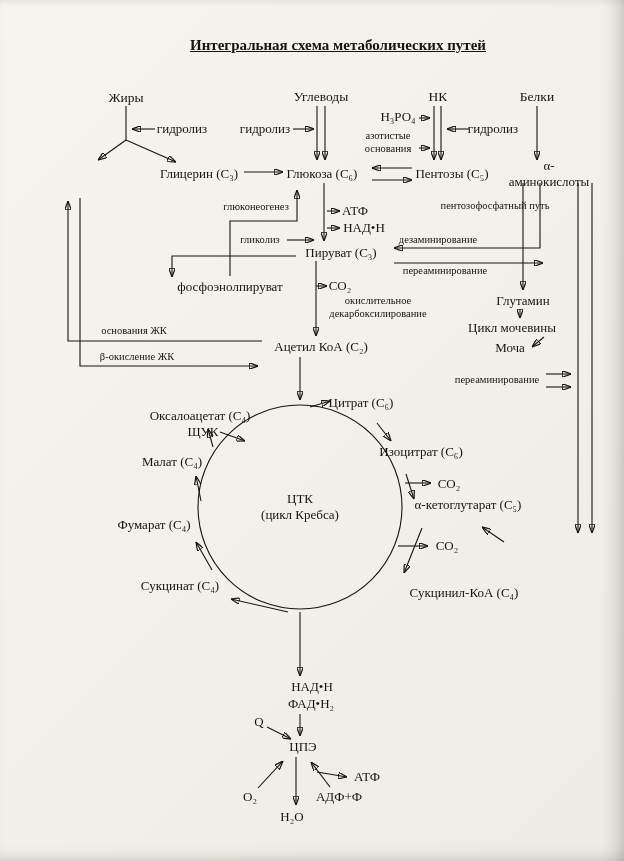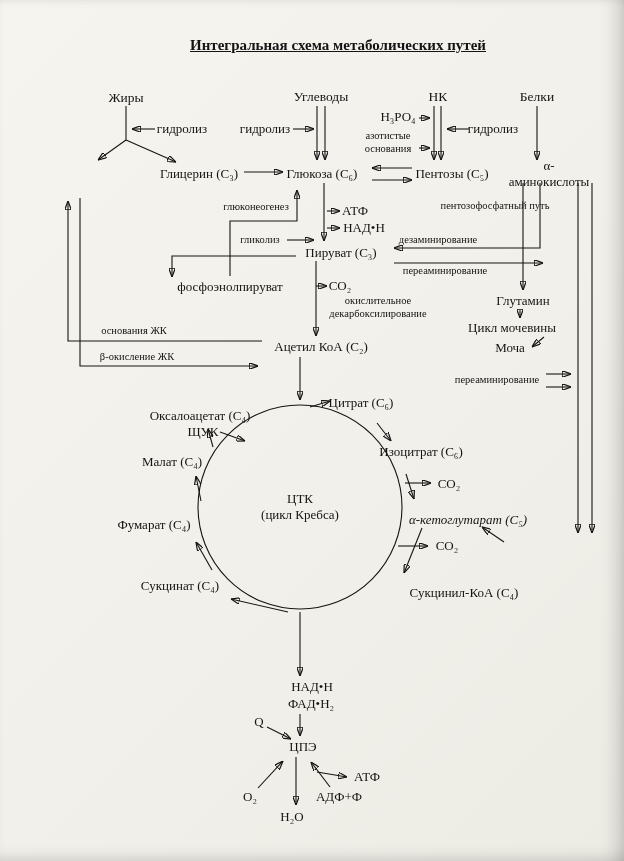--- a/index.html
+++ b/index.html
@@ -143,21 +143,21 @@
   <div class="lbl" style="left:321px;top:347px;">Ацетил КоА (С₂)</div>
 
   <div class="lbl" style="left:361px;top:403px;">Цитрат (С₆)</div>
   <div class="lbl" style="left:200px;top:416px;">Оксалоацетат (С₄)</div>
   <div class="lbl" style="left:203px;top:432px;">ЩУК</div>
   <div class="lbl" style="left:172px;top:462px;">Малат (С₄)</div>
   <div class="lbl" style="left:300px;top:507px;">ЦТК
 (цикл Кребса)</div>
   <div class="lbl" style="left:421px;top:452px;">Изоцитрат (С₆)</div>
   <div class="lbl" style="left:449px;top:484px;">СО₂</div>
-  <div class="lbl" style="left:468px;top:520px;font-style:italic;">α-кетоглутарат (С₅)</div>
+  <div class="lbl" style="left:468px;top:505px;">α-кетоглутарат (С₅)</div>
   <div class="lbl" style="left:154px;top:525px;">Фумарат (С₄)</div>
   <div class="lbl" style="left:447px;top:546px;">СО₂</div>
   <div class="lbl" style="left:180px;top:586px;">Сукцинат (С₄)</div>
   <div class="lbl" style="left:440px;top:593px;margin-left:24px;">Сукцинил-КоА (С₄)</div>
 
   <div class="lbl" style="left:312px;top:687px;">НАД•Н</div>
   <div class="lbl" style="left:311px;top:704px;">ФАД•Н₂</div>
   <div class="lbl" style="left:259px;top:722px;">Q</div>
   <div class="lbl" style="left:303px;top:747px;">ЦПЭ</div>
   <div class="lbl" style="left:367px;top:777px;">АТФ</div>

